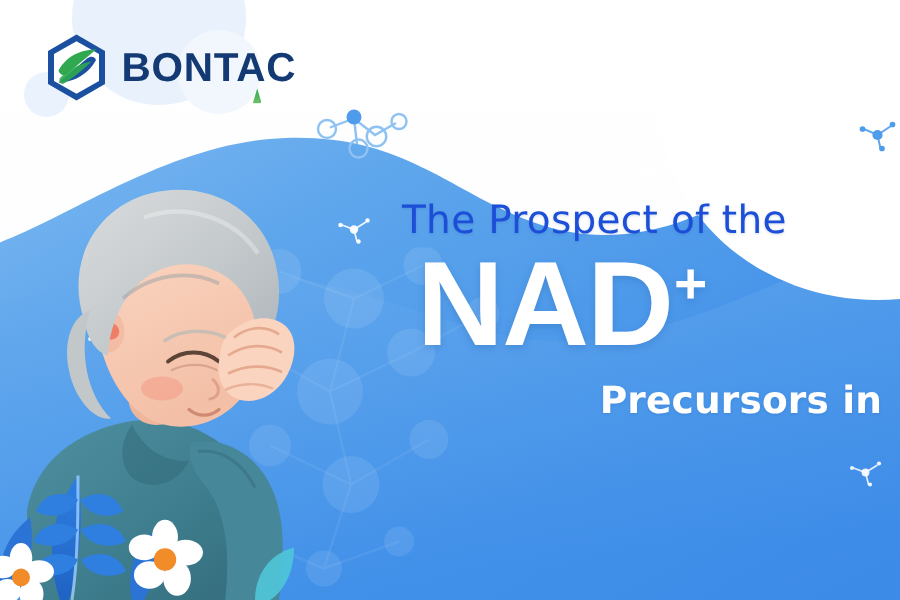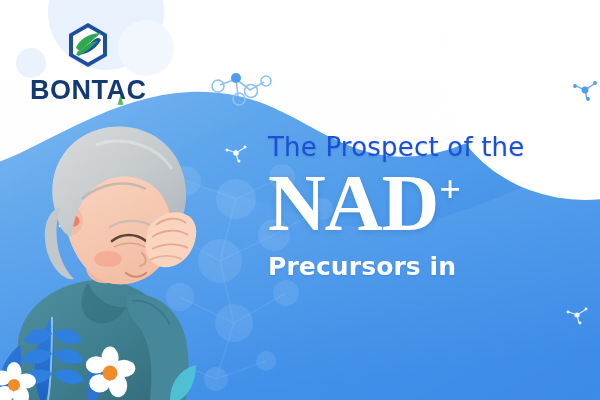--- a/index.html
+++ b/index.html
@@ -62,21 +62,20 @@
   .mol-6 { left: 58px;  top: 220px; }
 
   
   .logo {
     position: absolute;
     left: 30px;
     top: 22px;
     display: flex;
     align-items: center;
     gap: 9px;
-    flex-direction: column;
   }
   .logo-mark { width: 42px; height: 46px; display: block; }
   .logo-text {
     position: relative;
     font-family: "Liberation Sans", sans-serif;
     font-weight: 700;
     font-size: 27px;
     letter-spacing: .5px;
     color: #143a74;
     line-height: 1;
@@ -100,44 +99,46 @@
     font-family: "DejaVu Sans", sans-serif;
     font-size: 26px;
     font-weight: 400;
     color: #1d4ed8;
     letter-spacing: .2px;
     line-height: 1.12;
     text-shadow: 0 1px 2px rgba(30,90,160,.22);
   }
   .line-nad {
     margin-top: 2px;
-    font-family: Liberation Serif, serif;
+    font-family: Liberation Sans, sans-serif;
     font-weight: 700;
     font-size: 80px;
     line-height: .98;
     color: #ffffff;
     letter-spacing: -1px;
     text-shadow: 0 2px 5px rgba(30,90,160,.25);
     white-space: nowrap;
+    margin-left: 10px;
   }
   .line-nad sup {
     font-size: 38px;
     font-weight: 700;
     vertical-align: super;
     line-height: 0;
     margin-left: 1px;
   }
   .line-3, .line-4 {
     font-family: "DejaVu Sans", sans-serif;
     font-size: 25px;
     font-weight: 600;
     color: #ffffff;
     line-height: 1.3;
     letter-spacing: .1px;
     text-shadow: 0 1px 2px rgba(30,90,160,.22);
+    text-align: right;
   }
   .line-3 { margin-top: 8px; }
 </style>
 </head>
 <body>
 
 <div class="banner">
 
   <div class="bg-white"></div>
 

